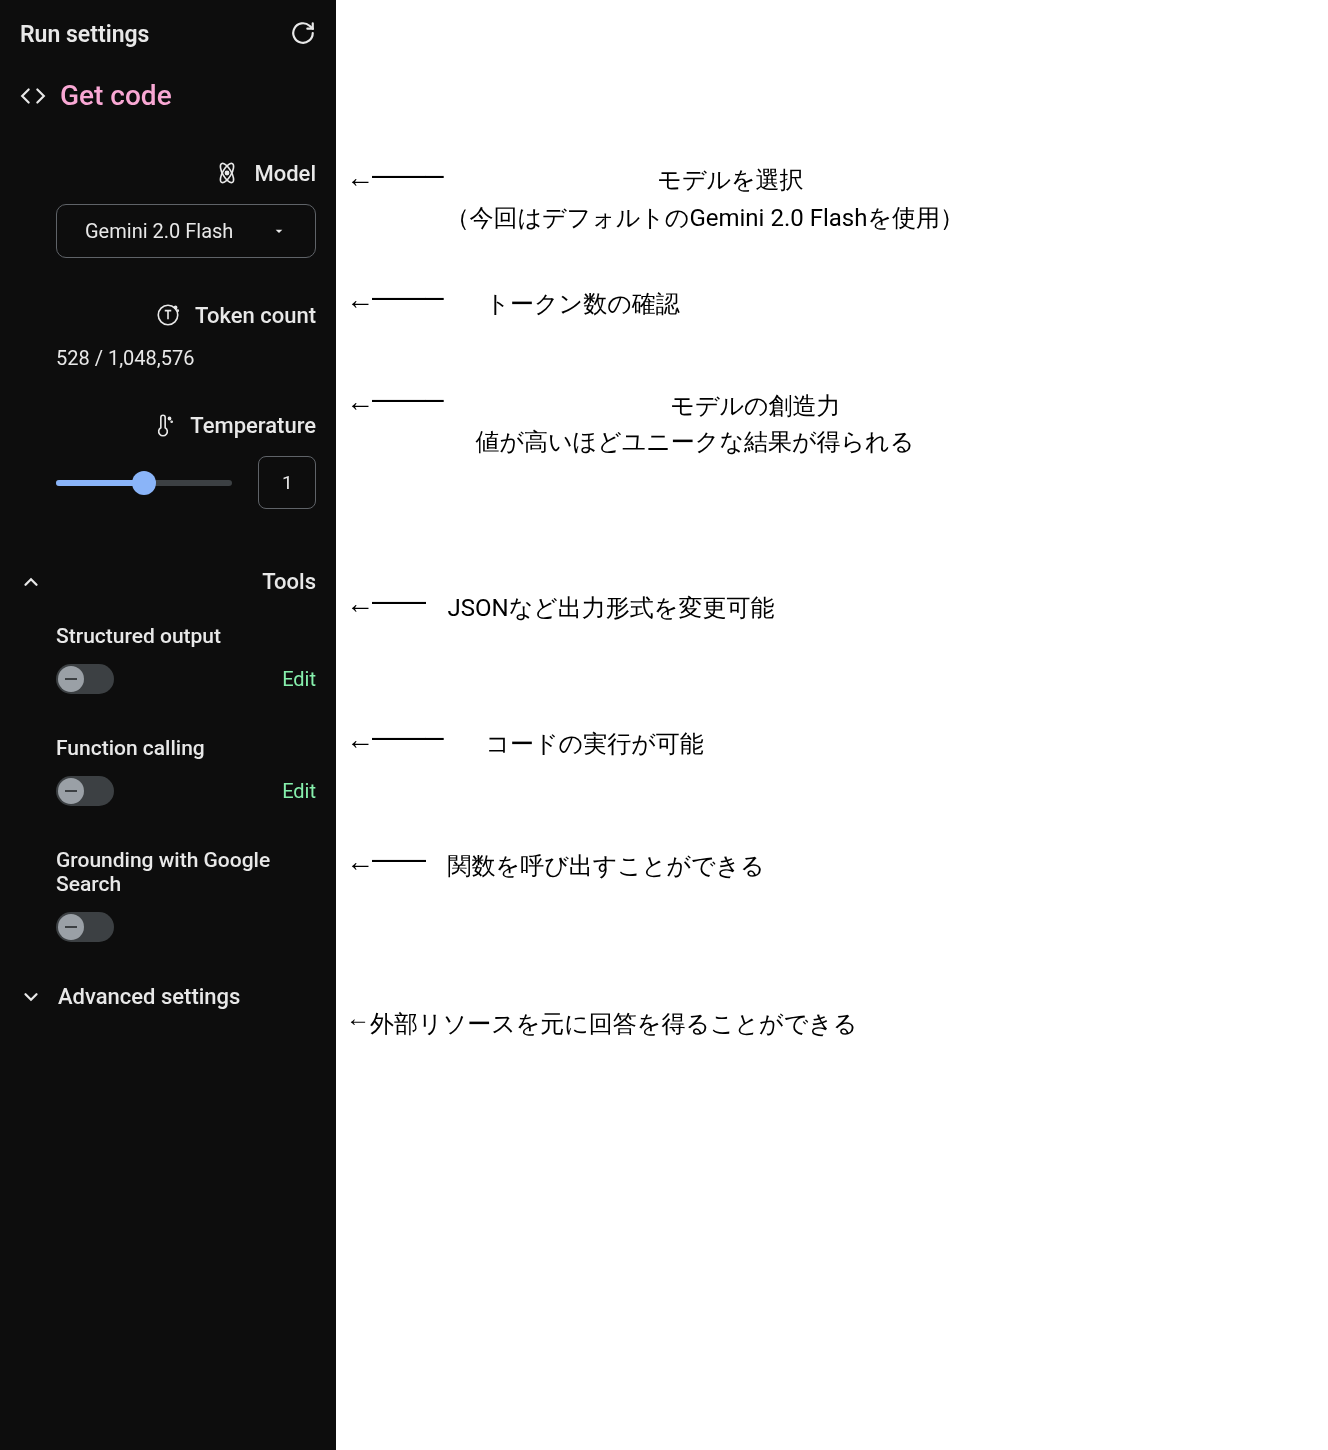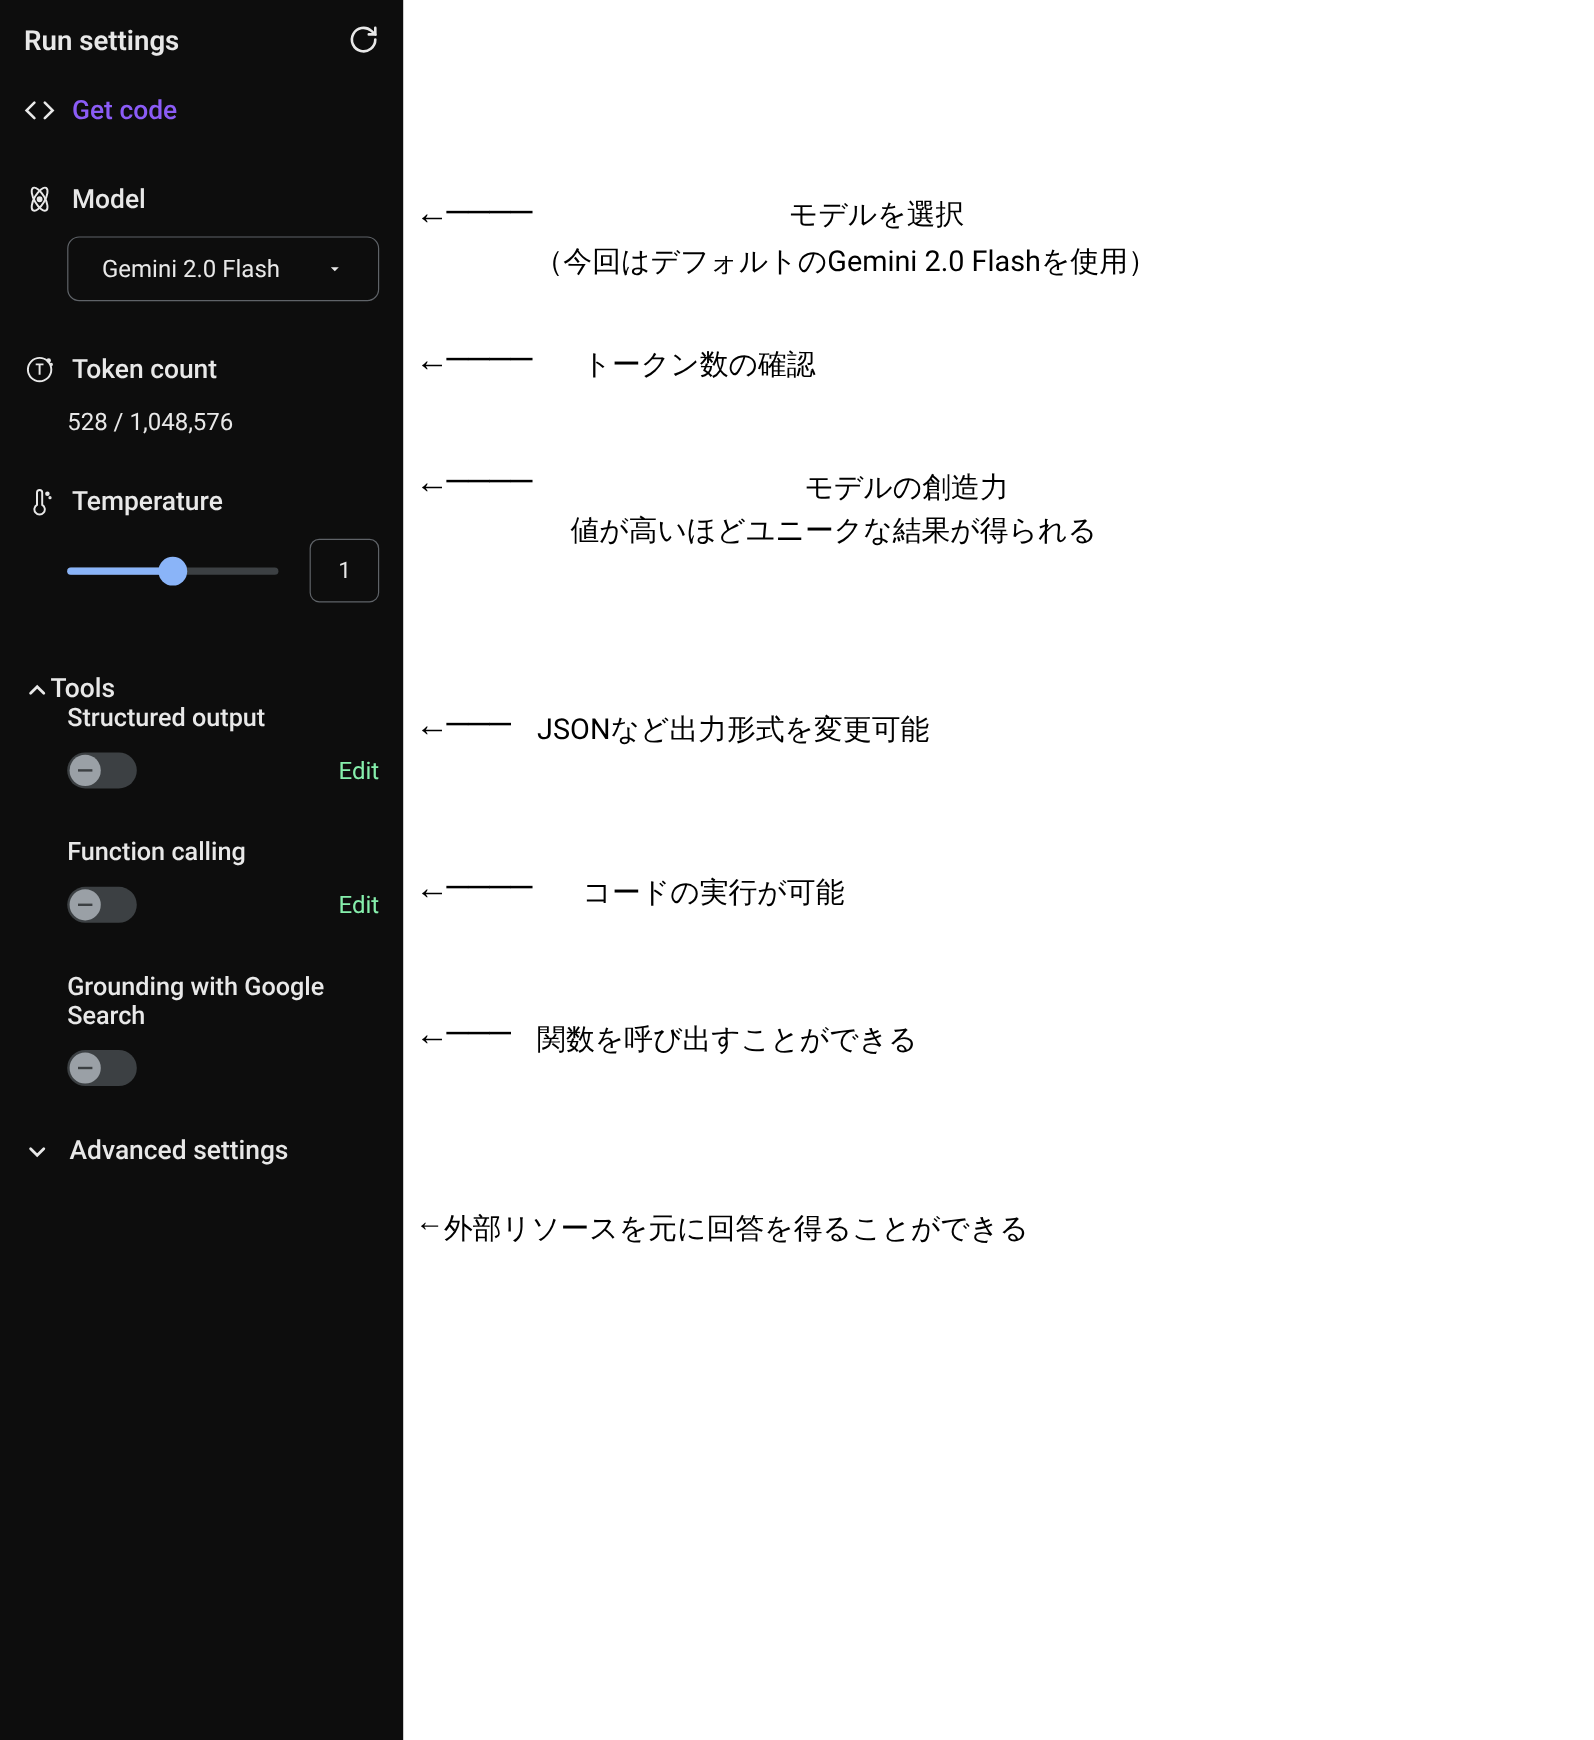--- a/index.html
+++ b/index.html
@@ -34,30 +34,31 @@
   color: #e8e8e8;
   cursor: pointer;
 }
 .get-code-row {
   display: flex;
   align-items: center;
   gap: 14px;
   margin-bottom: 48px;
 }
 .get-code-link {
-  color: #8b5cf6;
-  font-size: 22px;
+  color: #f9a8d4;
+  font-size: 28px;
   font-weight: 500;
   cursor: pointer;
 }
 .section-row {
   display: flex;
   align-items: center;
   gap: 14px;
   margin-bottom: 18px;
+  justify-content: flex-end;
 }
 .section-label {
   font-size: 22px;
   font-weight: 500;
 }
 .model-select {
   margin-left: 36px;
   margin-bottom: 44px;
 }
 .select-box {
@@ -112,21 +113,23 @@
   border-radius: 8px;
   padding: 14px 0;
   width: 58px;
   text-align: center;
   font-size: 19px;
 }
 .tools-header {
   display: flex;
   align-items: center;
   gap: 0;
-  cursor: pointer;
+  margin-bottom: 30px;
+  cursor: pointer;
+  justify-content: space-between;
 }
 .tool-item {
   margin-left: 36px;
   margin-bottom: 42px;
 }
 .tool-label {
   font-size: 21px;
   font-weight: 500;
   margin-bottom: 16px;
 }

